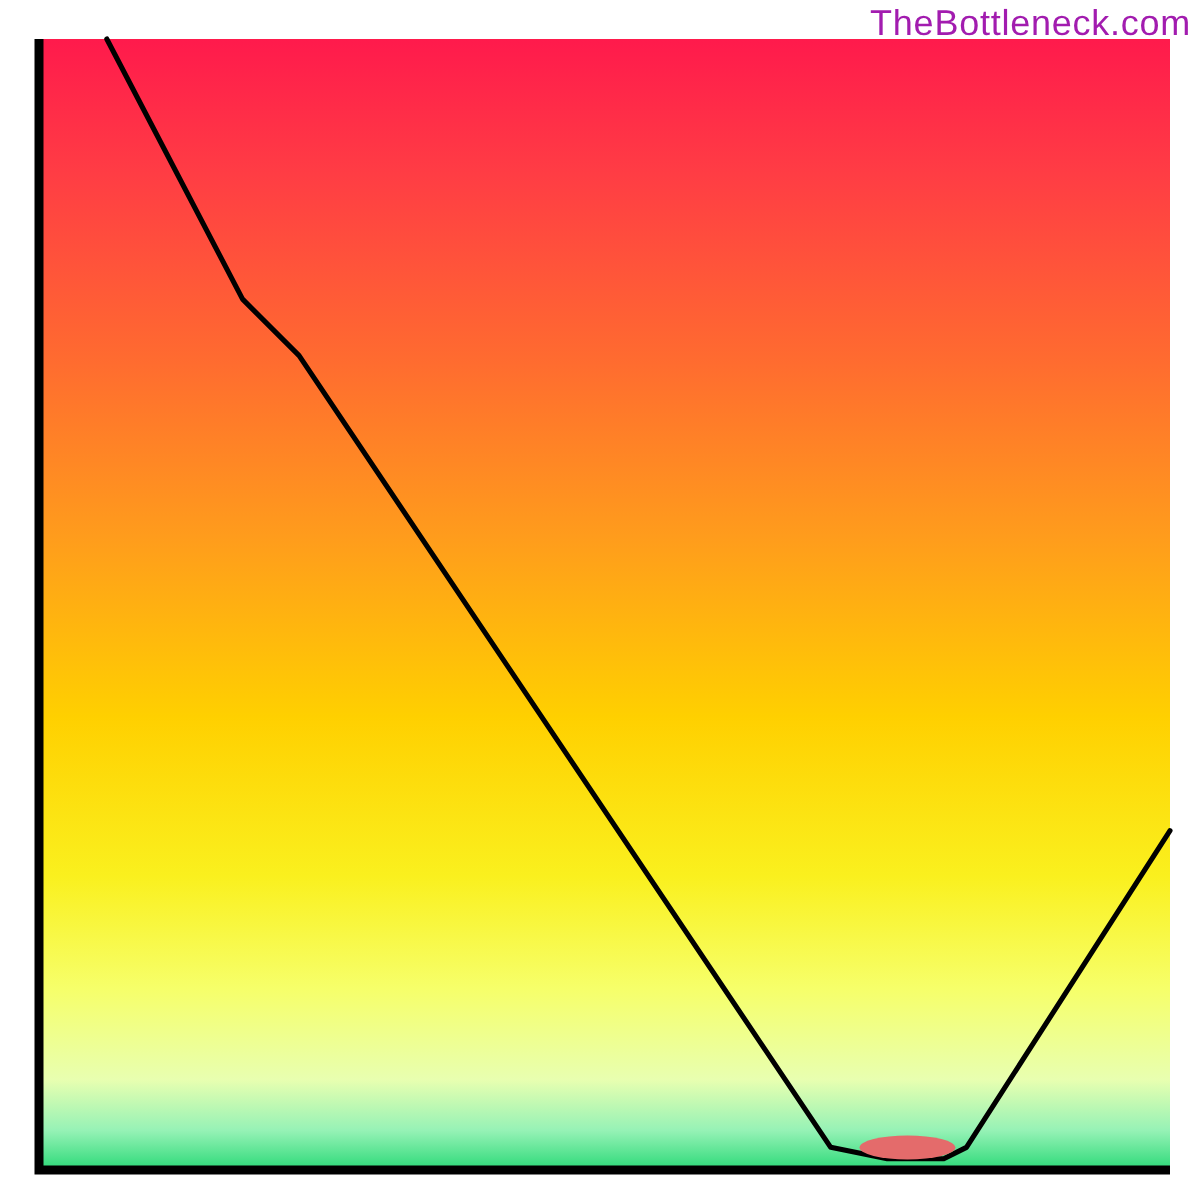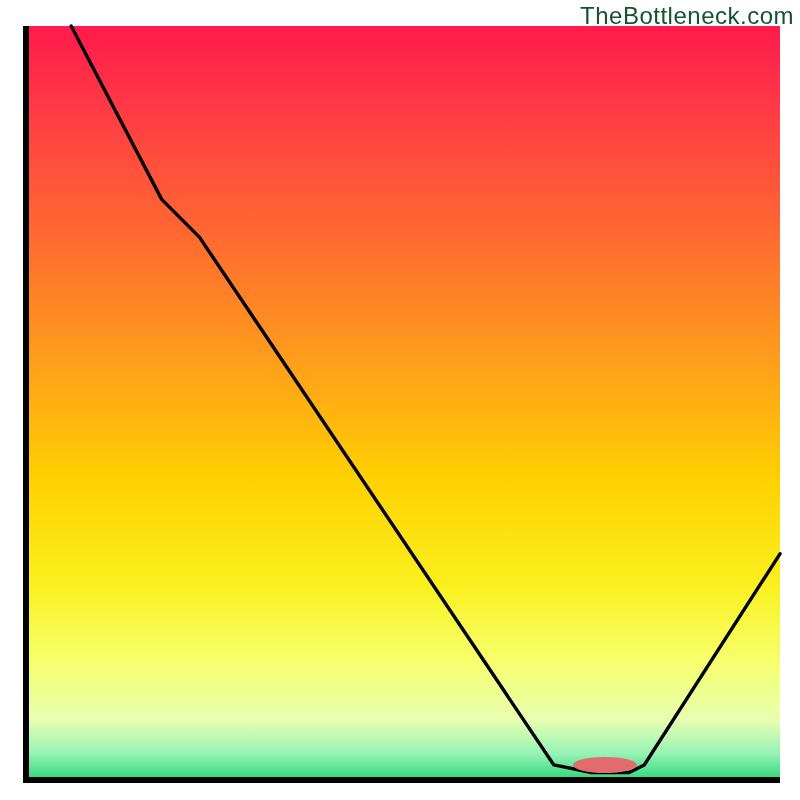--- a/index.html
+++ b/index.html
@@ -14,21 +14,21 @@
     position: relative;
     width: 800px;
     height: 800px;
   }
   .watermark {
     position: absolute;
     top: 2px;
     right: 6px;
     font-family: Arial, Helvetica, sans-serif;
     font-size: 24px;
-    color: #14532d;
+    color: #a21caf;
     letter-spacing: 0.5px;
   }
   svg.plot {
     position: absolute;
     top: 0;
     left: 0;
   }
 </style>
 </head>
 <body>

